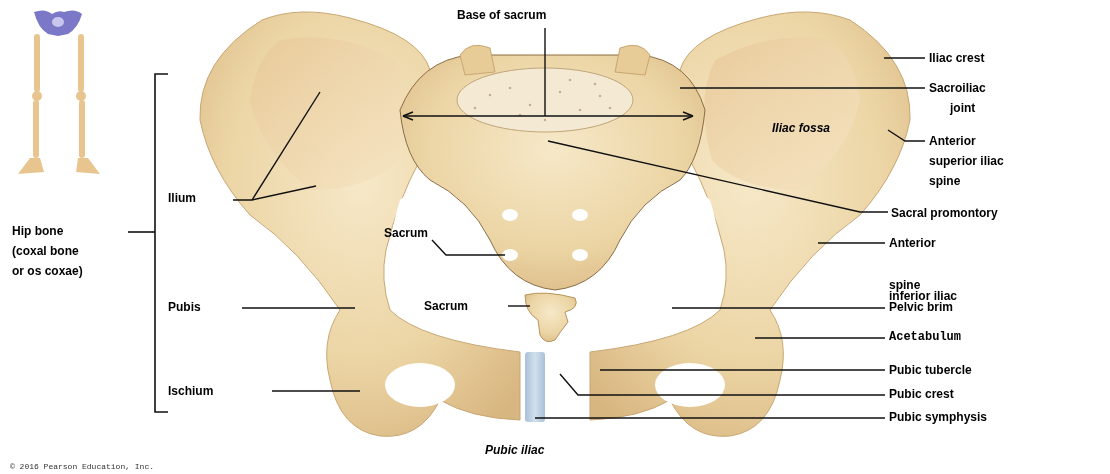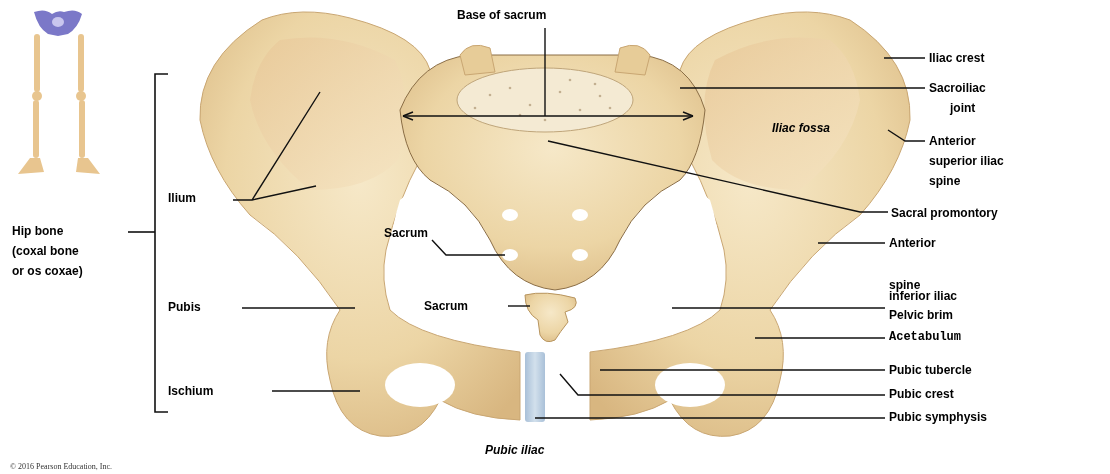--- a/index.html
+++ b/index.html
@@ -1,20 +1,20 @@
 <!DOCTYPE html>
 <html><head>
 <meta charset="utf-8">
 <style>
   html, body { margin:0; padding:0; background:#ffffff; }
   body { width:1110px; height:474px; position:relative; overflow:hidden; font-family:"Liberation Sans", sans-serif; }
   svg.art { position:absolute; left:0; top:0; }
   .lbl { position:absolute; font-family:"Liberation Sans", sans-serif; font-weight:bold; color:#000000; font-size:12px; line-height:19px; white-space:nowrap; }
   .lbl.it { font-style:italic; }
-  .copy { position:absolute; left:10px; top:462px; font-size:8px; color:#333; font-family:Liberation Serif, serif; }
+  .copy { position:absolute; left:10px; top:462px; font-size:8px; color:#333; font-family:Liberation Mono, monospace; }
 </style>
 </head>
 <body>
 
 <svg class="art" width="1110" height="474" viewBox="0 0 1110 474">
   <defs>
     <radialGradient id="boneG" cx="50%" cy="40%" r="70%">
       <stop offset="0%" stop-color="#f6e8c8"></stop>
       <stop offset="60%" stop-color="#ecd5a5"></stop>
       <stop offset="100%" stop-color="#d8b680"></stop>
@@ -115,21 +115,21 @@
 <div class="lbl" style="left:929px;top:49px;">Iliac crest</div>
 <div class="lbl" style="left:929px;top:79px;">Sacroiliac</div>
 <div class="lbl" style="left:929px;top:99px;margin-left:21px;">joint</div>
 <div class="lbl" style="left:929px;top:132px;">Anterior</div>
 <div class="lbl" style="left:929px;top:152px;">superior iliac</div>
 <div class="lbl" style="left:929px;top:172px;">spine</div>
 <div class="lbl" style="left:891px;top:204px;">Sacral promontory</div>
 <div class="lbl" style="left:889px;top:234px;">Anterior</div>
 <div class="lbl" style="left:889px;top:255px;margin-top:32px;">inferior iliac</div>
 <div class="lbl" style="left:889px;top:276px;">spine</div>
-<div class="lbl" style="left:889px;top:298px;margin-top:8px;">Pelvic brim</div>
+<div class="lbl" style="left:889px;top:298px;">Pelvic brim</div>
 <div class="lbl" style="left:889px;top:328px;font-family:Liberation Mono, monospace;">Acetabulum</div>
 <div class="lbl" style="left:889px;top:361px;">Pubic tubercle</div>
 <div class="lbl" style="left:889px;top:385px;">Pubic crest</div>
 <div class="lbl" style="left:889px;top:408px;">Pubic symphysis</div>
 <div class="lbl it" style="left:485px;top:441px;">Pubic iliac</div>
 <div class="lbl" style="left:384px;top:224px;">Sacrum</div>
 <div class="lbl" style="left:424px;top:297px;">Sacrum</div>
 <div class="lbl" style="left:168px;top:189px;">Ilium</div>
 <div class="lbl" style="left:168px;top:298px;">Pubis</div>
 <div class="lbl" style="left:168px;top:382px;text-align:right;">Ischium</div>

